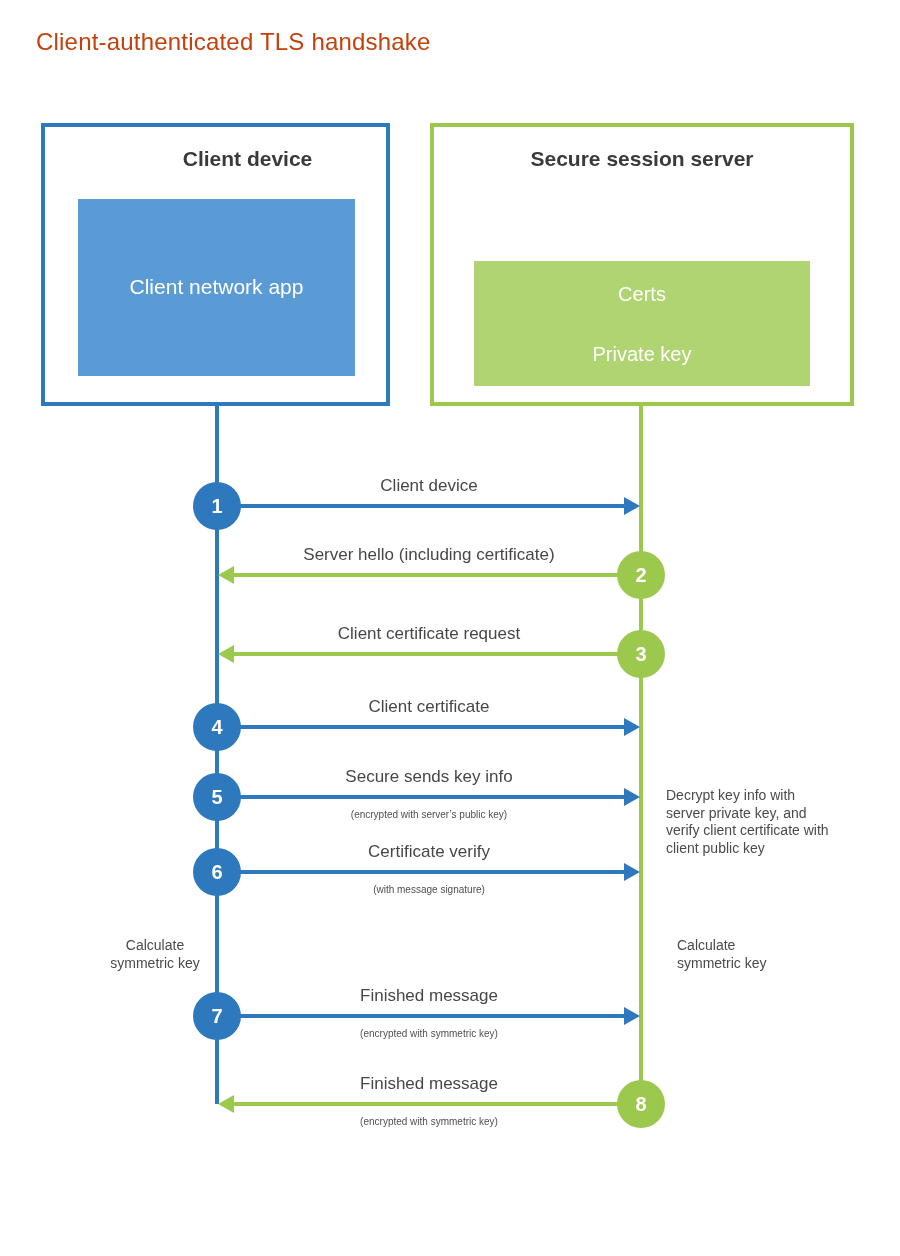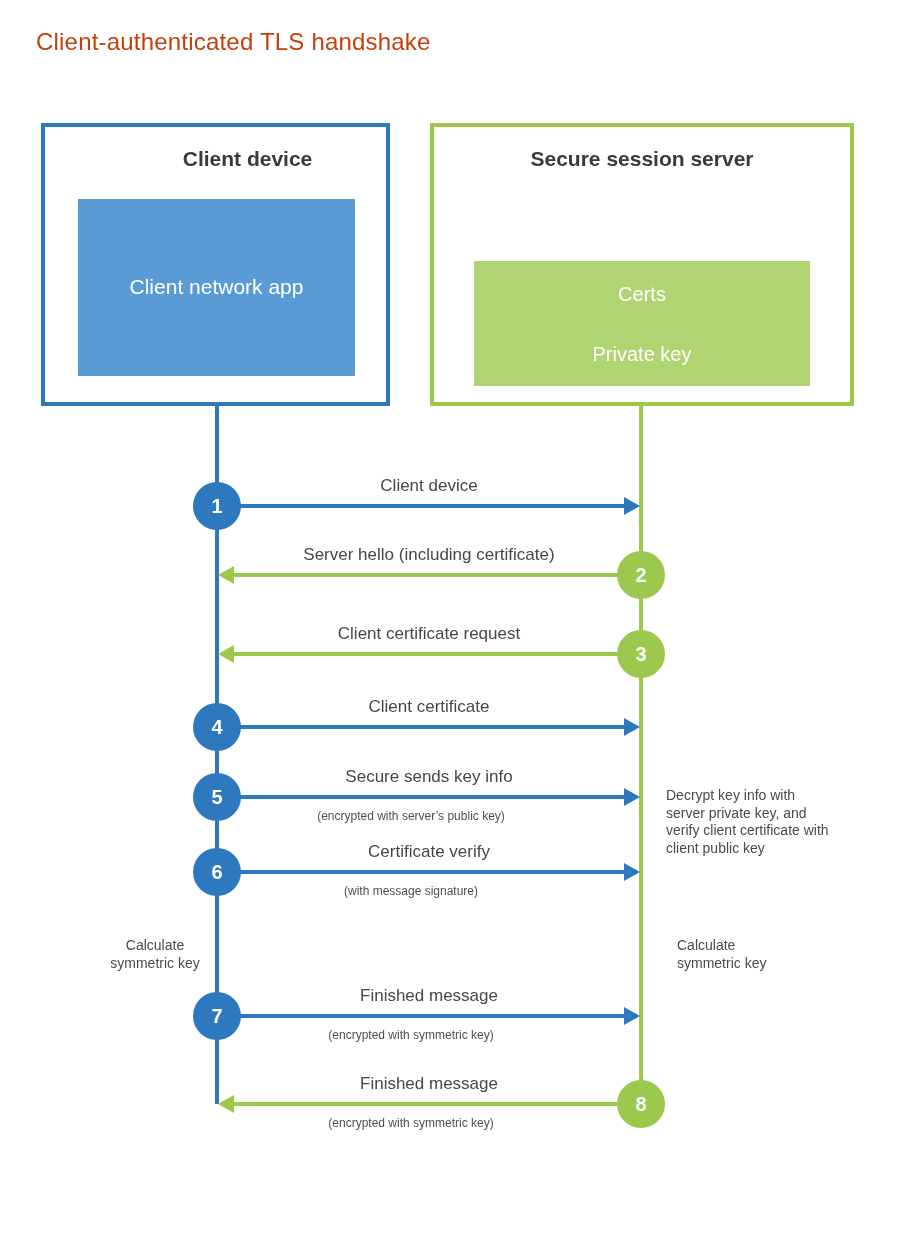--- a/index.html
+++ b/index.html
@@ -23,21 +23,21 @@
   .circle{
     position:absolute;width:48px;height:48px;border-radius:50%;
     display:flex;align-items:center;justify-content:center;
     color:#fff;font-weight:bold;font-size:20px;z-index:3;
   }
   .hline{position:absolute;height:4px;z-index:1;}
   .head{position:absolute;width:0;height:0;border-top:9px solid transparent;border-bottom:9px solid transparent;z-index:2;}
   .head.right{border-left:16px solid currentColor;}
   .head.left{border-right:16px solid currentColor;}
   .mlabel{position:absolute;left:230px;width:398px;text-align:center;font-size:17px;color:#474747;}
-  .msub{position:absolute;left:212px;width:398px;text-align:center;font-size:12px;color:#4f4f4f;}
+  .msub{position:absolute;left:230px;width:398px;text-align:center;font-size:10px;color:#4f4f4f;}
   .note{position:absolute;font-size:14px;color:#4a4a4a;line-height:1.25;}
 </style>
 </head>
 <body>
 
 <div class="canvas">
 
   <div class="page-title">Client-authenticated TLS handshake</div>
 
   <div class="outer-box" style="left: 41px; top: 123px; width: 349px; height: 283px; border-color: rgb(46, 120, 190);"></div>

